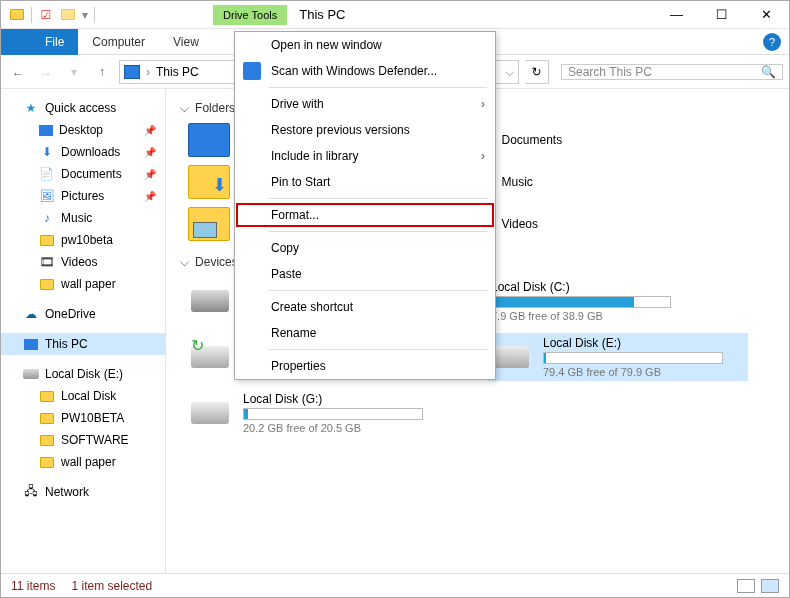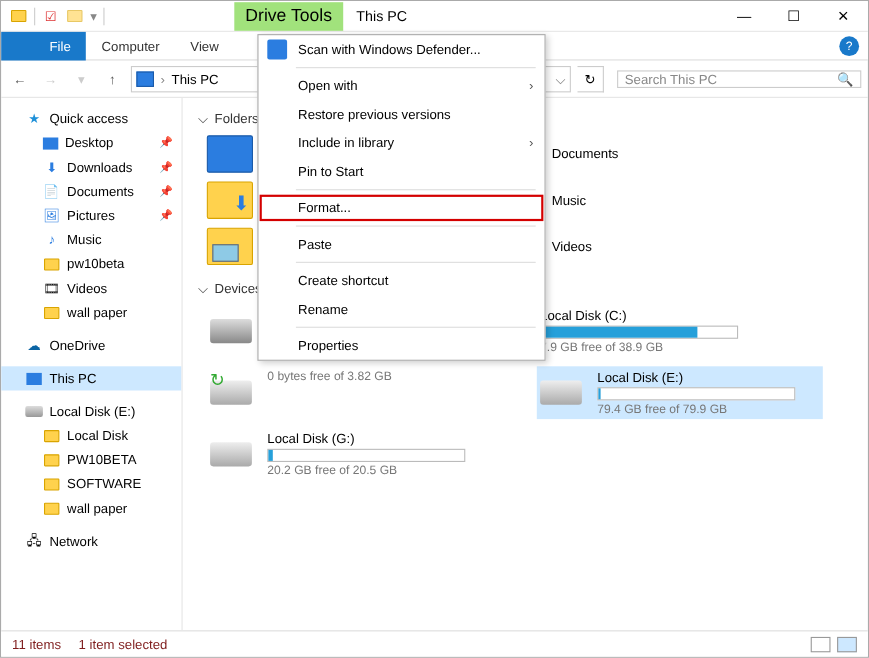--- a/index.html
+++ b/index.html
@@ -2,21 +2,21 @@
 <html><head>
 <meta charset="utf-8">
 <style>
 * { margin:0; padding:0; box-sizing:border-box; font-family:"Segoe UI",Arial,sans-serif; font-size:12px; }
 body { width:790px; height:598px; background:#fff; position:relative; overflow:hidden; border:1px solid #aaa; }
 .titlebar { height:28px; display:flex; align-items:center; background:#fff; border-bottom:1px solid #e5e5e5; }
 .qat { display:flex; align-items:center; gap:6px; padding:0 8px; }
 .qat .ico { width:16px; height:16px; display:flex; align-items:center; justify-content:center; }
 .qat .sep { width:1px; height:16px; background:#ccc; }
 .title-spacer { width:110px; }
-.drive-tools { background:#a1e27c; padding:4px 10px; font-size:16px; }
+.drive-tools { background:#a1e27c; padding:4px 10px; font-size:11px; }
 .win-title { padding:0 12px; font-size:13px; }
 .win-ctrl { margin-left:auto; display:flex; }
 .win-ctrl div { width:45px; height:28px; display:flex; align-items:center; justify-content:center; font-size:13px; }
 .ribbon { height:26px; display:flex; align-items:center; border-bottom:1px solid #ddd; background:#fff; }
 .ribbon .tab { padding:0 14px; height:26px; display:flex; align-items:center; color:#333; }
 .ribbon .file { background:#1979ca; color:#fff;padding-left:44px; }
 .ribbon .manage-gap { width:40px; }
 .ribbon .help { margin-left:auto; width:18px; height:18px; border-radius:50%; background:#1979ca; color:#fff; display:flex; align-items:center; justify-content:center; margin-right:8px; font-size:11px; }
 .ribbon .chev { color:#888; margin-right:8px; }
 .addr { height:34px; display:flex; align-items:center; padding:0 6px; gap:6px; border-bottom:1px solid #e5e5e5; }
@@ -301,43 +301,49 @@
             <span class="drive-free">20.2 GB free of 20.5 GB</span>
           </div>
         </div>
       </div>
     </div>
   </div>
 </div>
 
 <div class="ctxmenu">
   <div class="mi">
+      <span>Open in new window</span>
+    </div>
+  <div class="mi">
       <span class="mico" style="background:#2b7de0;border-radius:2px"></span>
       <span>Scan with Windows Defender...</span>
     </div>
   <div class="sep"></div>
   <div class="mi">
-      <span>Open with</span>
+      <span>Drive with</span>
       <span class="arrow">›</span>
     </div>
   <div class="mi">
       <span>Restore previous versions</span>
     </div>
   <div class="mi">
       <span>Include in library</span>
       <span class="arrow">›</span>
     </div>
   <div class="mi">
       <span>Pin to Start</span>
     </div>
   <div class="sep"></div>
   <div class="mi highlight">
       <span>Format...</span>
     </div>
   <div class="sep"></div>
+  <div class="mi">
+      <span>Copy</span>
+    </div>
   <div class="mi">
       <span>Paste</span>
     </div>
   <div class="sep"></div>
   <div class="mi">
       <span>Create shortcut</span>
     </div>
   <div class="mi">
       <span>Rename</span>
     </div>

